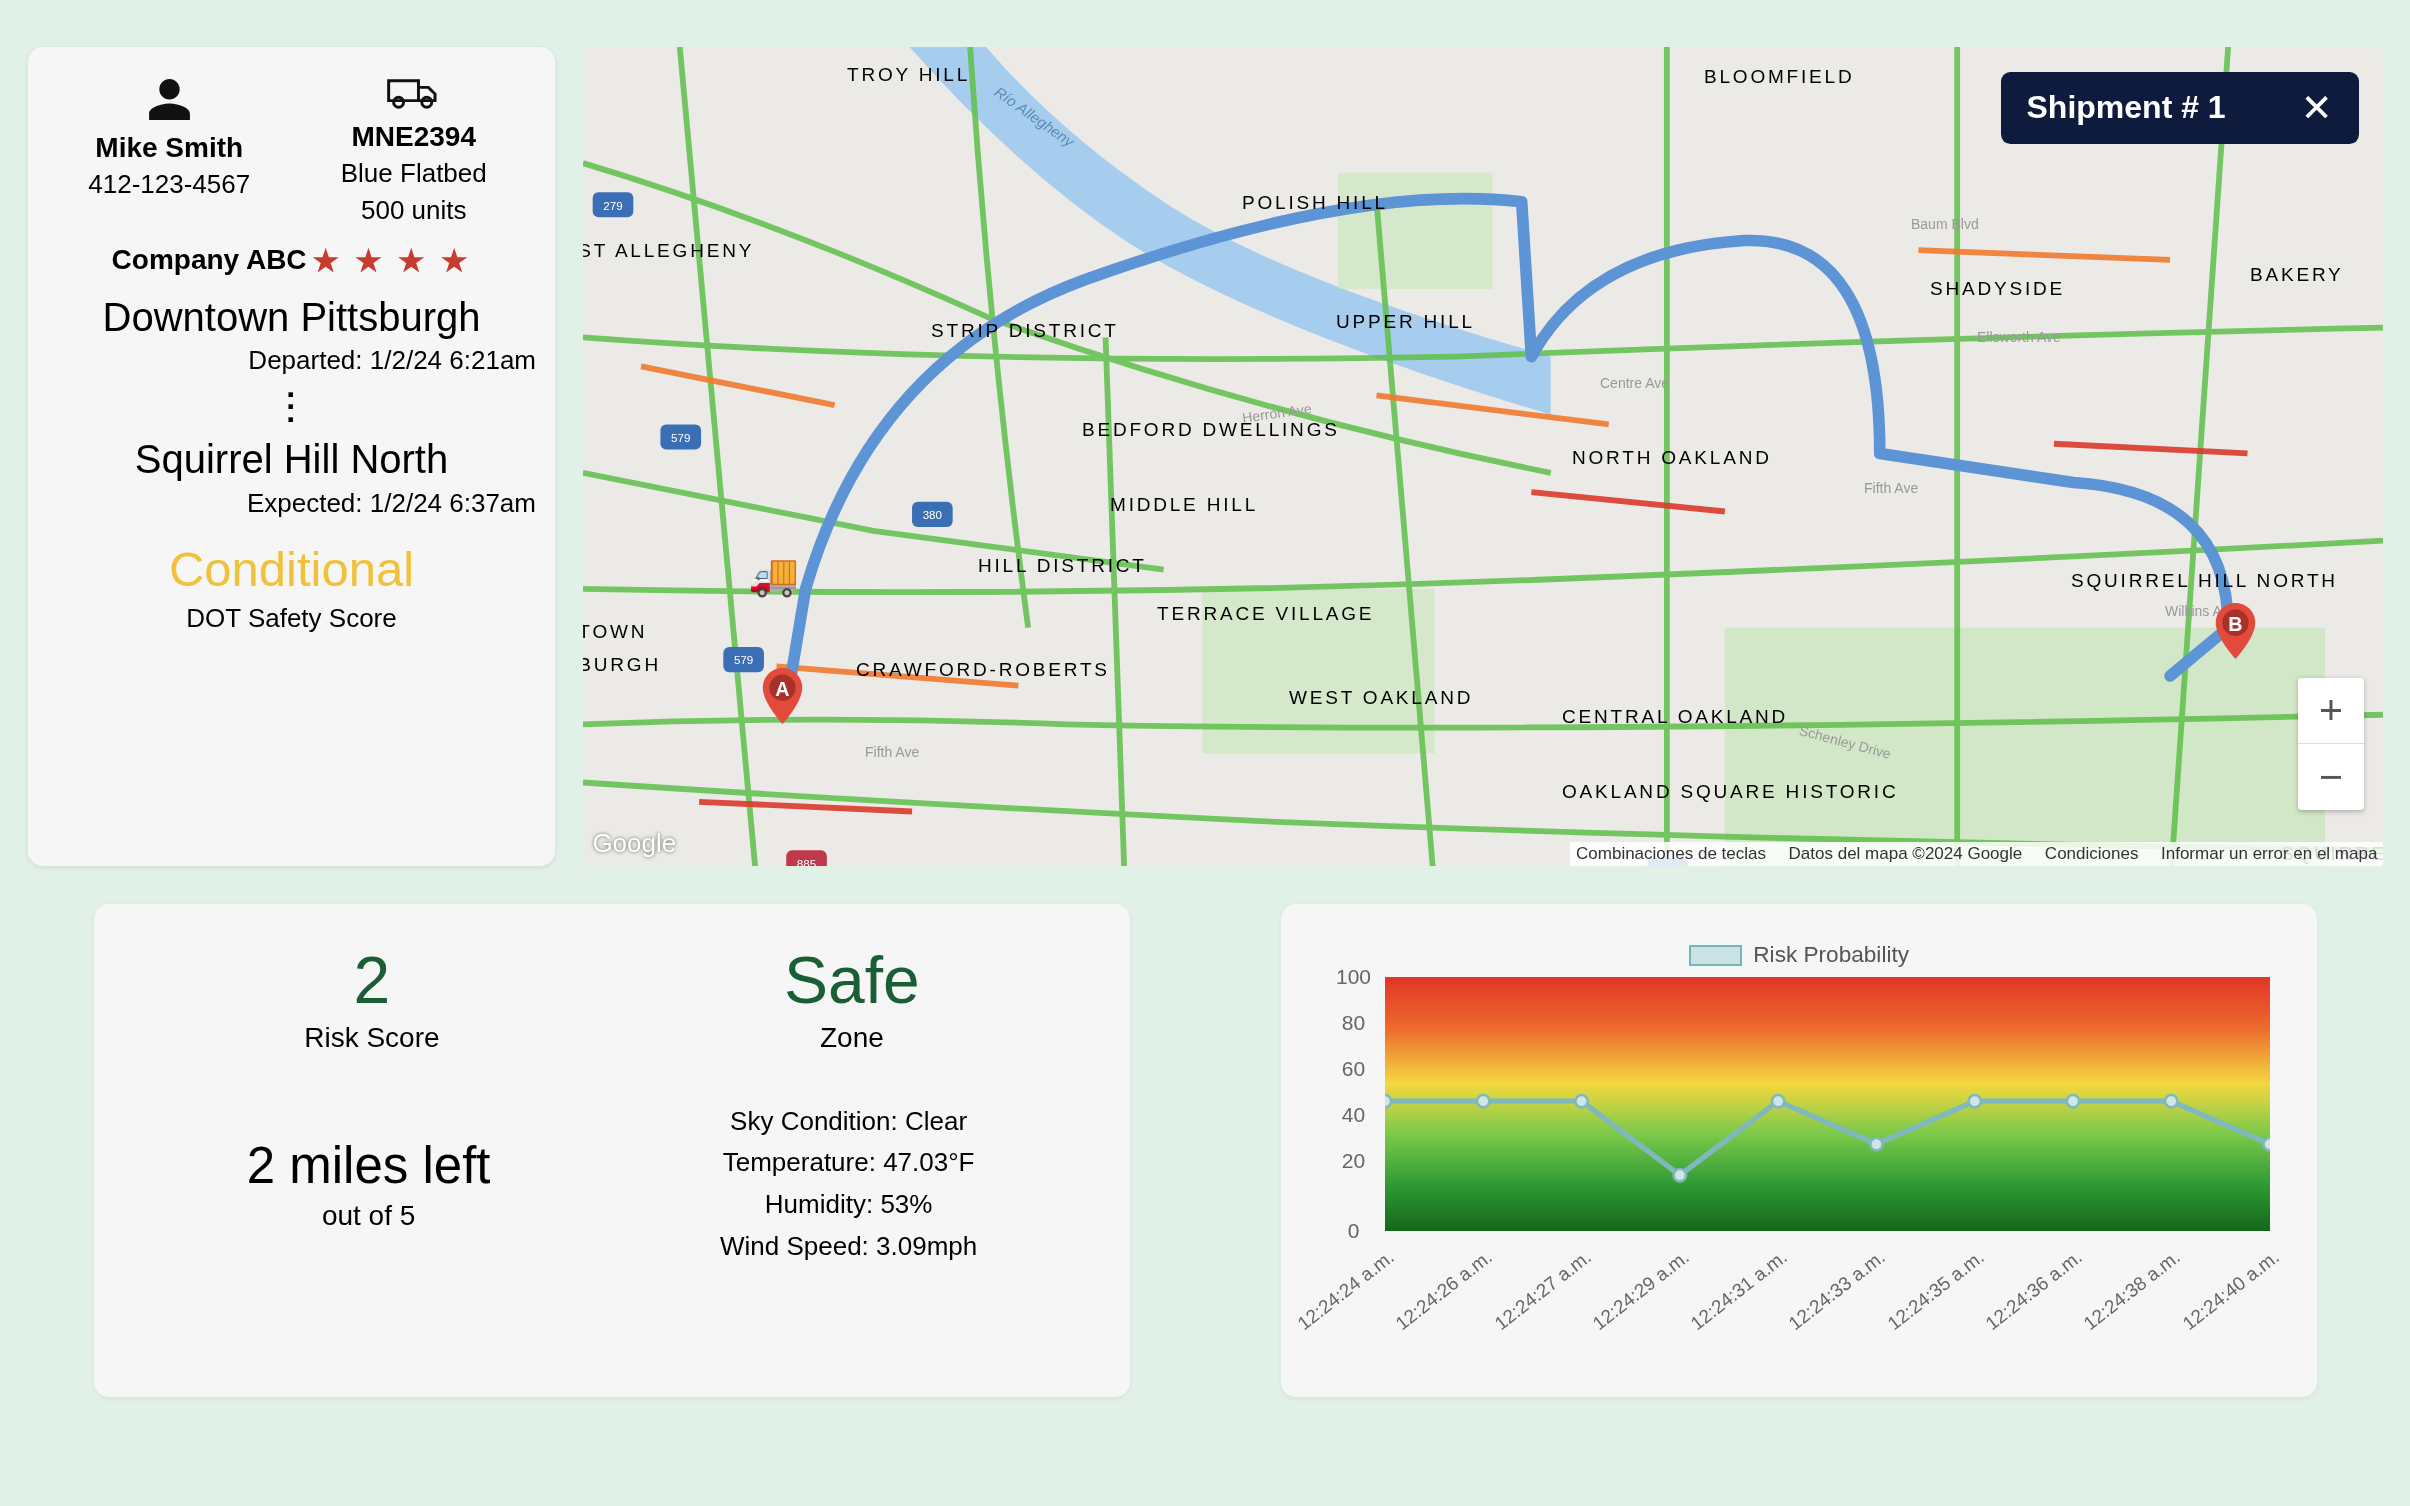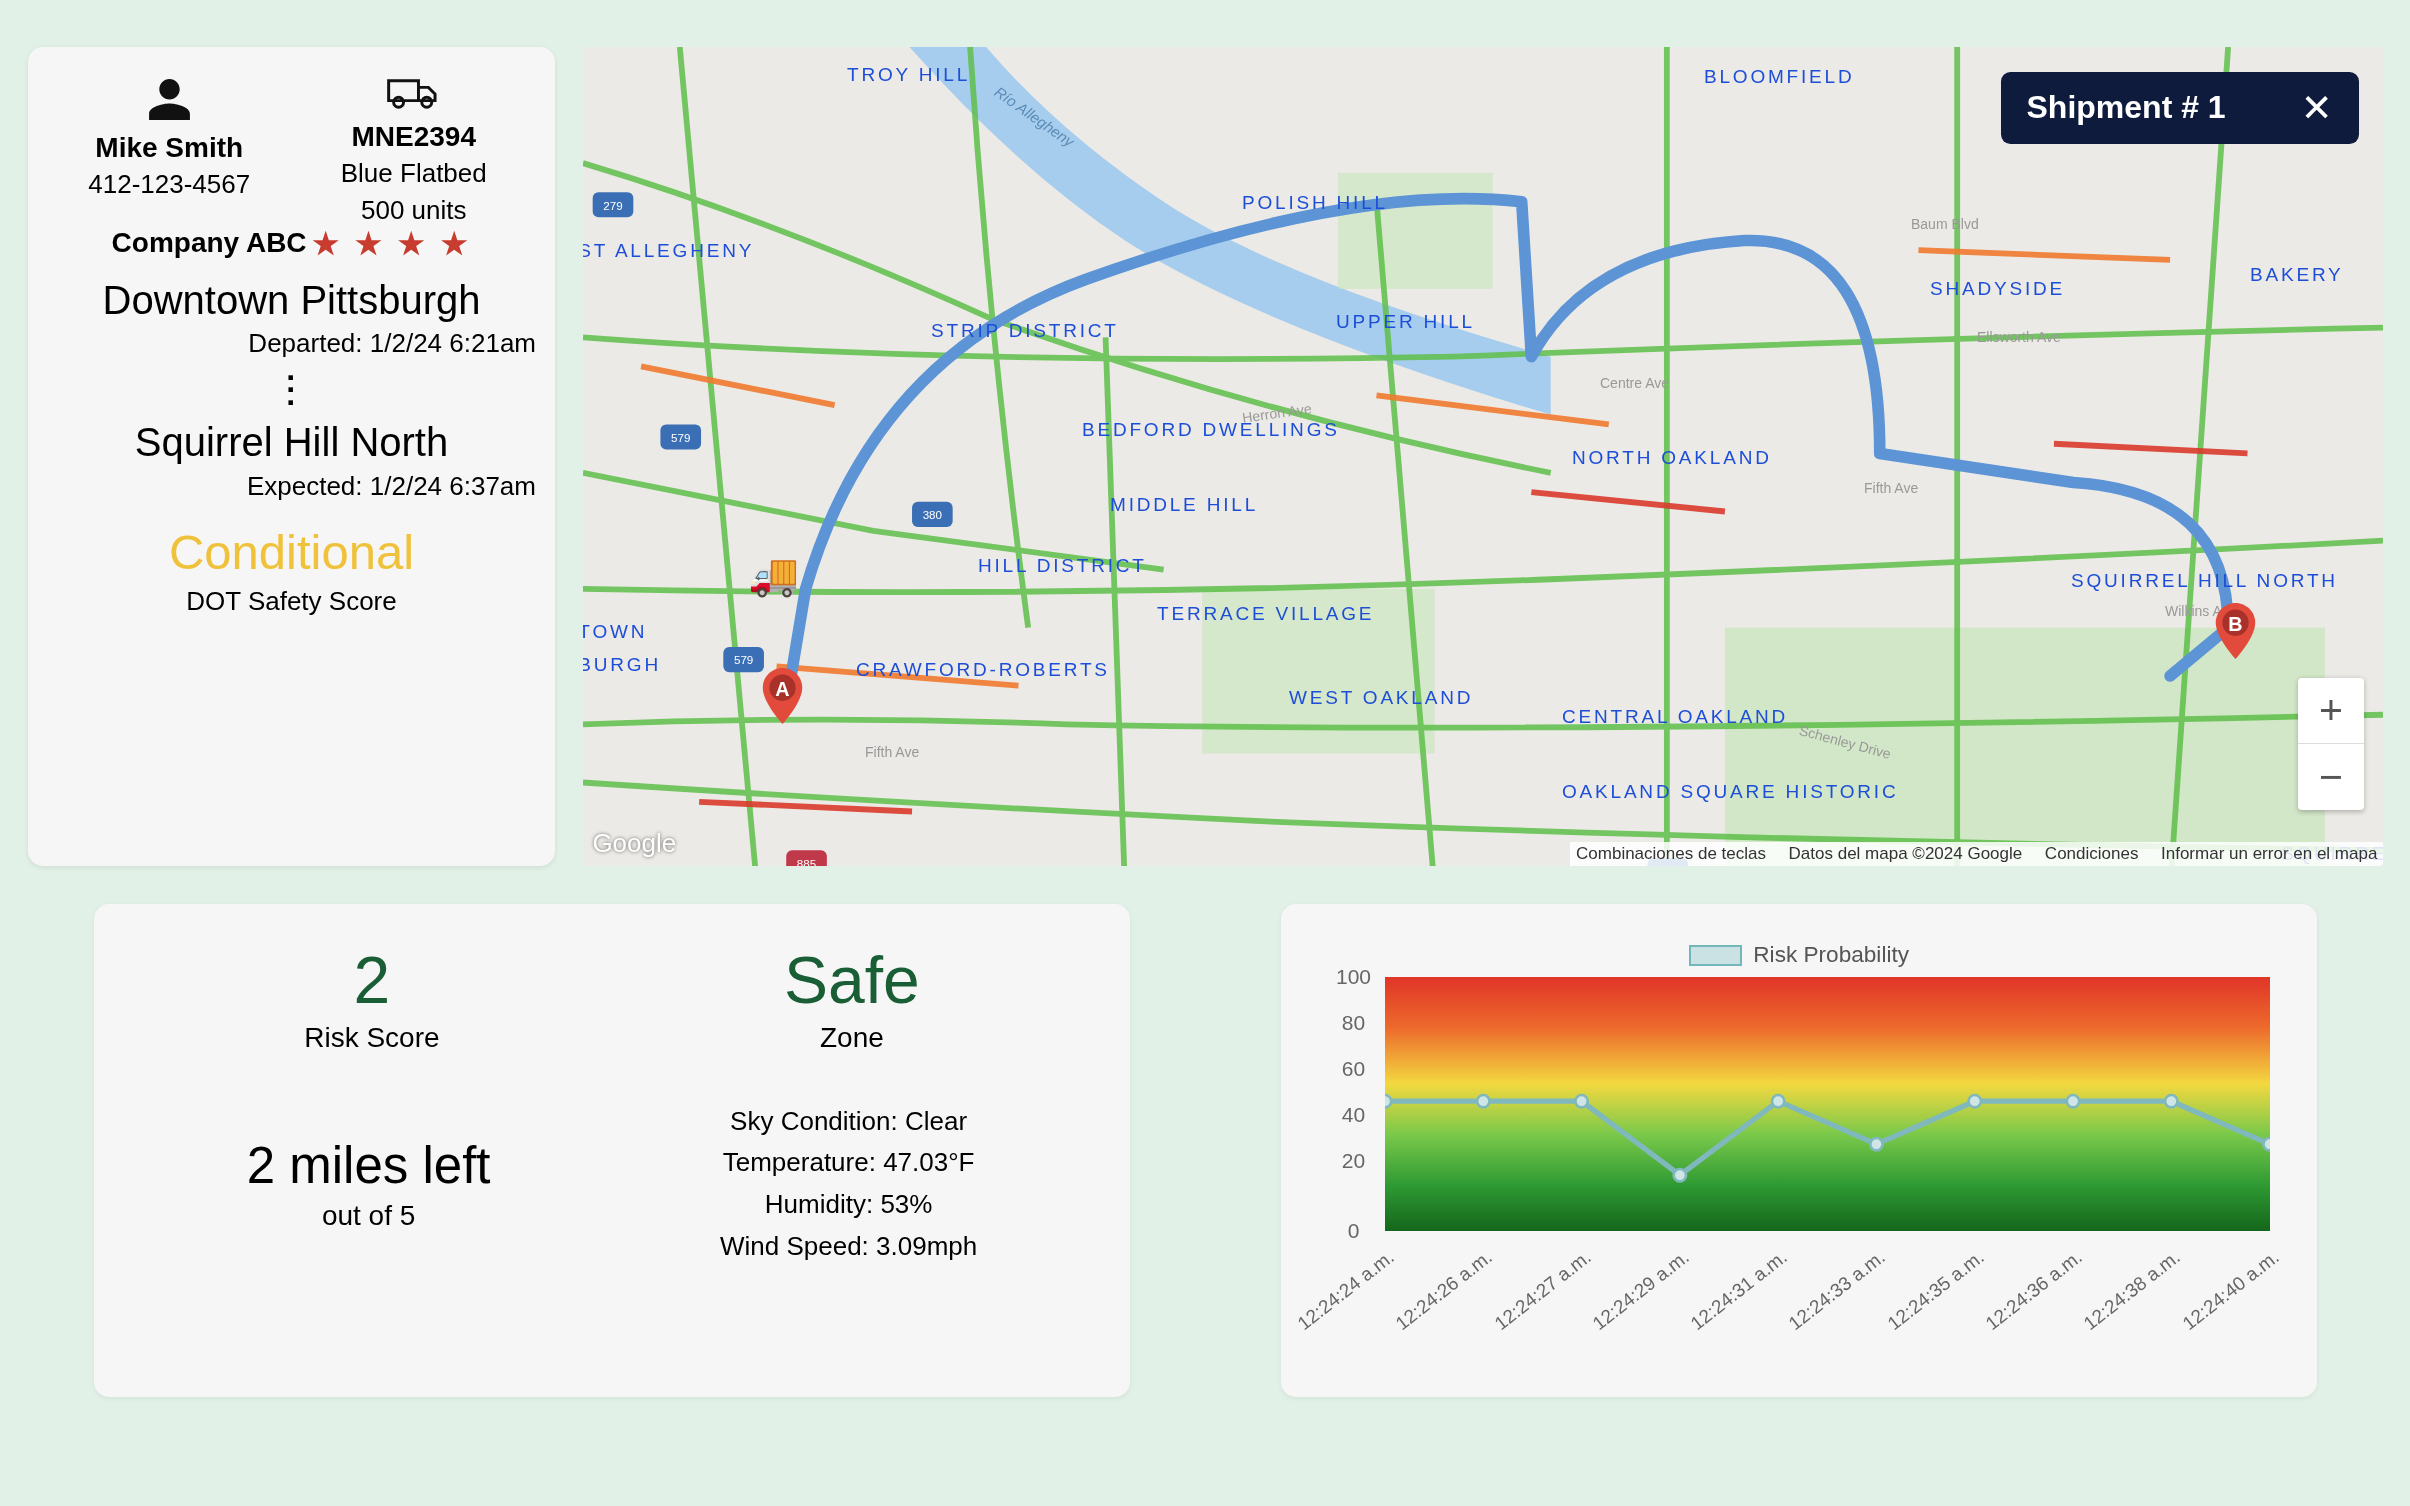--- a/index.html
+++ b/index.html
@@ -23,20 +23,21 @@
     border-radius: 15px;
     width: 527px;
     padding: 28px 19px;
     text-align: center;
     box-shadow: 0 1.9px 5.6px rgba(0,0,0,0.08);
   }
 
   .info-header {
     display: flex;
     justify-content: space-around;
+    margin-bottom: 17px;
   }
 
   .info-col { flex: 1; }
 
   .info-col svg { display: block; margin: 0 auto 7.5px; }
 
   .driver-name { font-size: 28px; font-weight: 700; }
   .driver-phone { font-size: 26px; margin-top: 5.6px; }
   .truck-id { font-size: 28px; font-weight: 700; }
   .truck-desc { font-size: 26px; margin-top: 5.6px; }
@@ -147,21 +148,21 @@
   .truck-marker {
     position: absolute;
     left: 165px;
     top: 504px;
     font-size: 41px;
   }
 
   .district {
     position: absolute;
     font-size: 19px;
-    color: #1d4ed8;
+    color: #000000;
     letter-spacing: 2.8px;
     font-weight: 500;
     white-space: nowrap;
   }
 
   .street {
     position: absolute;
     font-size: 14px;
     color: #999;
     white-space: nowrap;

